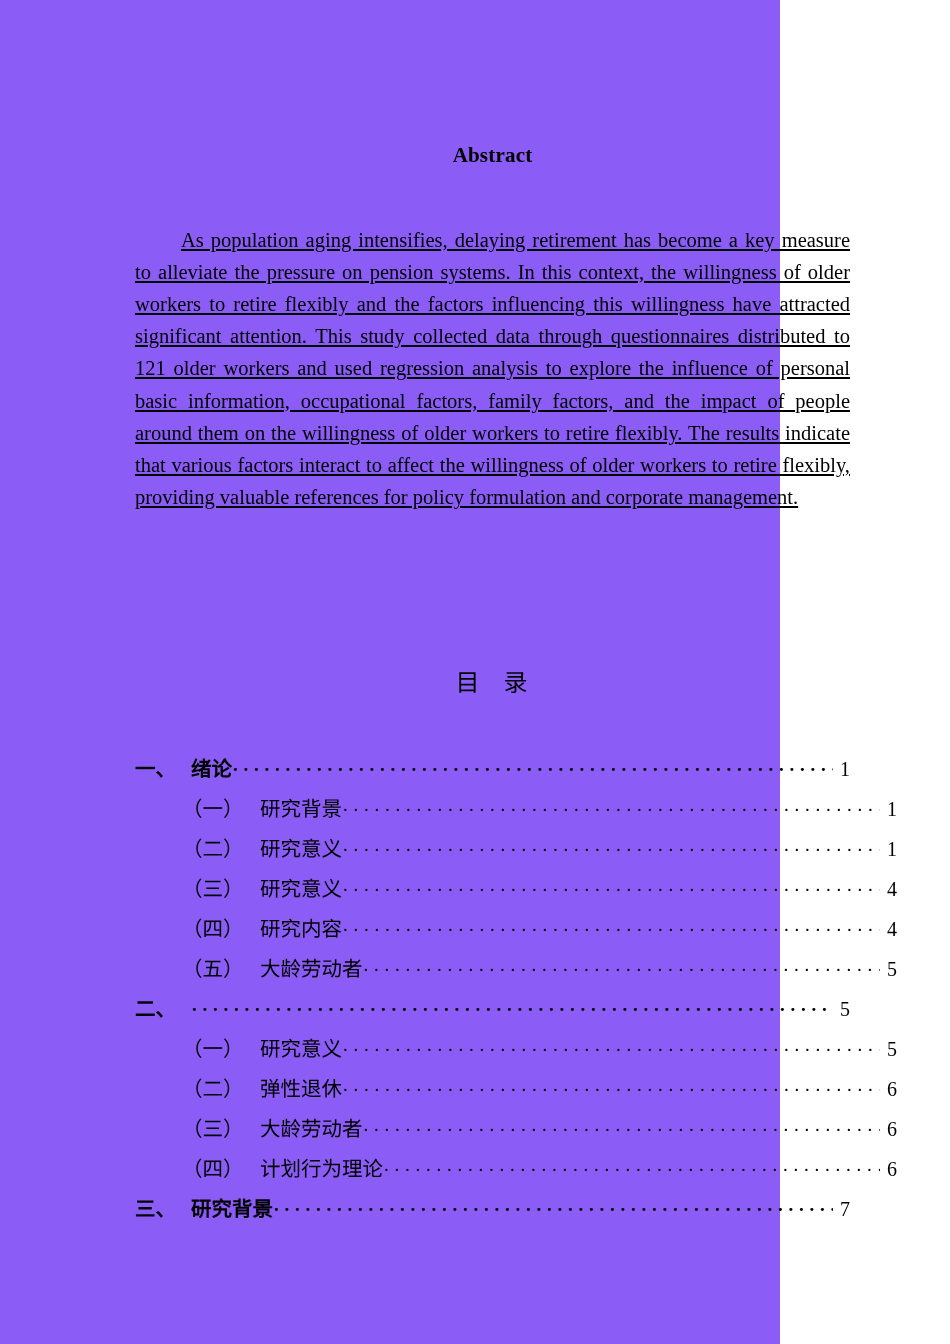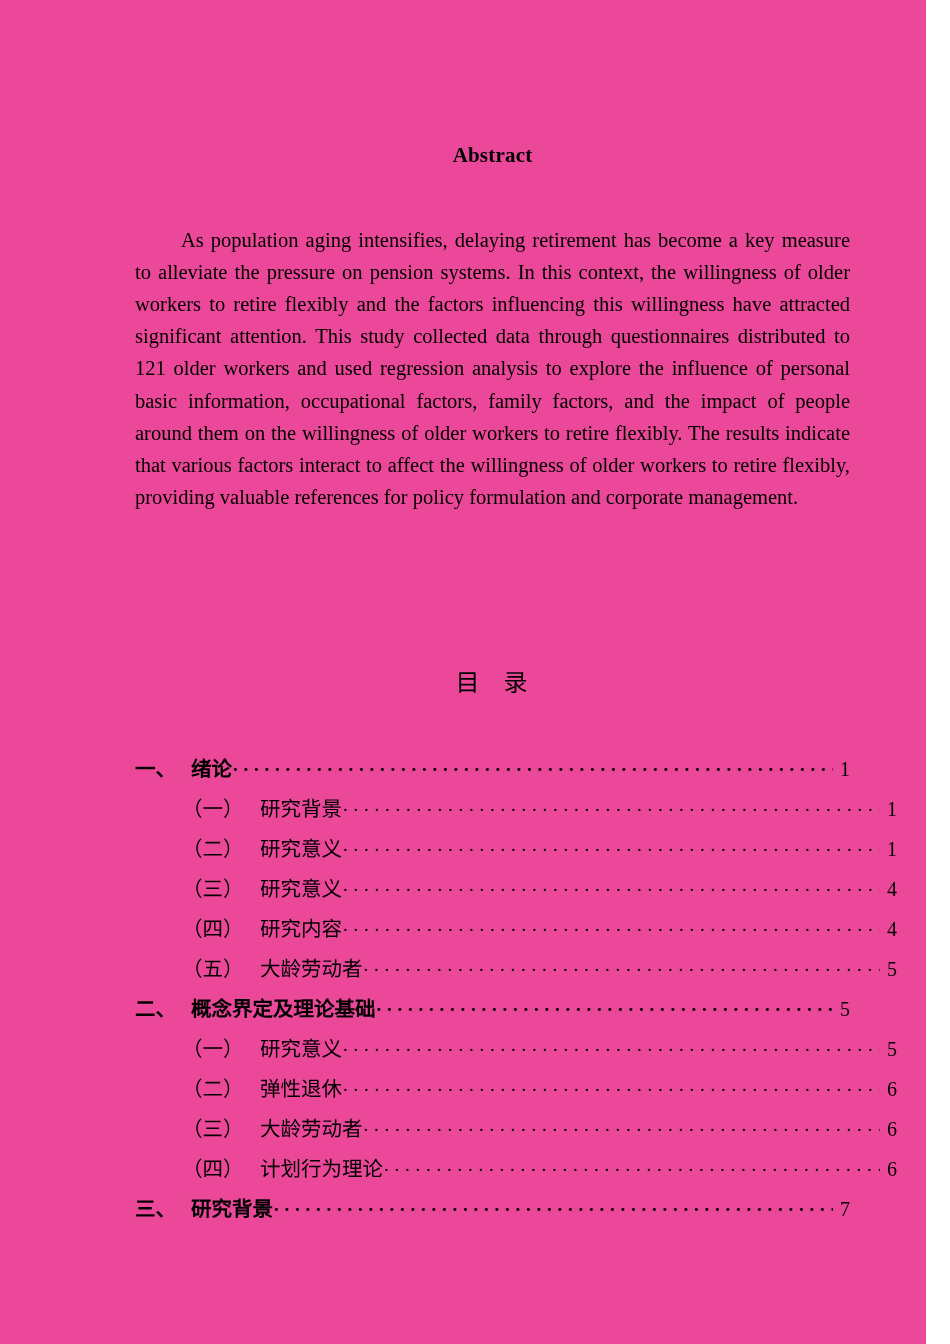--- a/index.html
+++ b/index.html
@@ -15,23 +15,23 @@
     overflow: hidden;
     font-family: "Liberation Serif", "DejaVu Serif", serif;
     color: #000000;
     -webkit-font-smoothing: antialiased;
   }
 
   .page {
     position: absolute;
     left: 0;
     top: 0;
-    width: 926px;
+    width: 780px;
     height: 1344px;
-    background: #ec4899;
+    background: #8b5cf6;
   }
 
   
   .col {
     position: absolute;
     left: 135px;
     width: 715px;
   }
 
   
@@ -45,20 +45,21 @@
   }
 
   .abstract-body {
     top: 203px;
     text-align: justify;
     text-justify: inter-word;
     font-size: 20.5px;
     line-height: 32.2px;
     text-indent: 46px;
     hyphens: none;
+    text-decoration: underline;
   }
 
   
   .keywords {
     top: 553px;
     text-align: left;
     font-size: 20.5px;
     line-height: 32.2px;
   }
   .keywords .kw-label {
@@ -203,21 +204,20 @@
         <span class="toc-page">4</span>
       </div>
       <div class="toc-row lvl2">
         <span class="toc-num">（五）</span>
         <span class="toc-title">大龄劳动者</span>
         <span class="toc-leader"></span>
         <span class="toc-page">5</span>
       </div>
       <div class="toc-row lvl1">
         <span class="toc-num">二、</span>
-        <span class="toc-title">概念界定及理论基础</span>
         <span class="toc-leader"></span>
         <span class="toc-page">5</span>
       </div>
       <div class="toc-row lvl2">
         <span class="toc-num">（一）</span>
         <span class="toc-title">研究意义</span>
         <span class="toc-leader"></span>
         <span class="toc-page">5</span>
       </div>
       <div class="toc-row lvl2">

